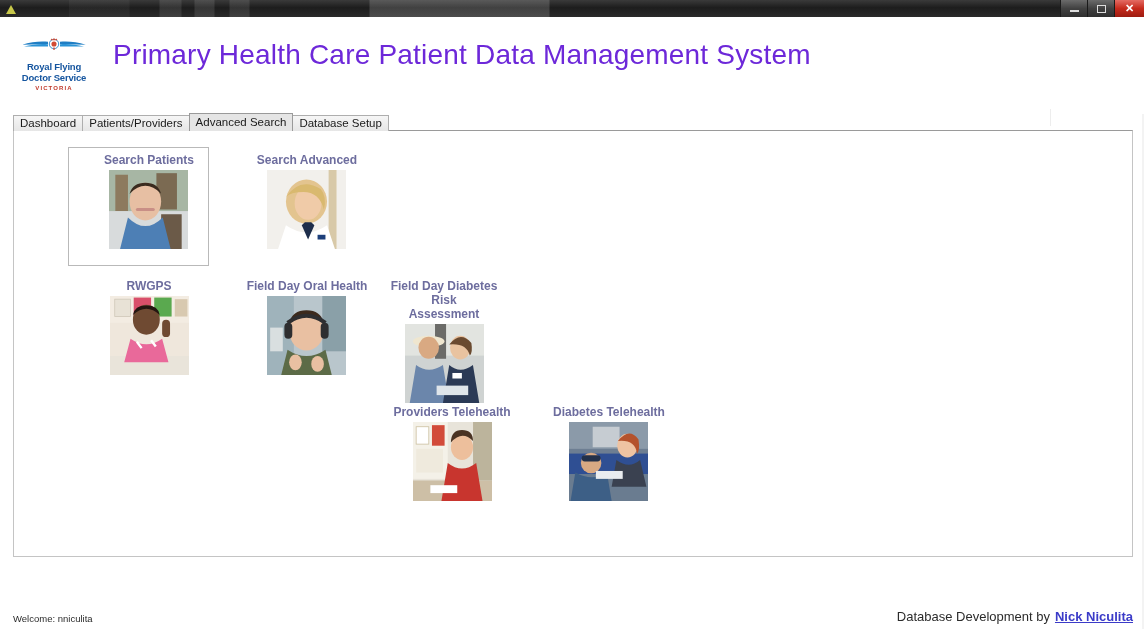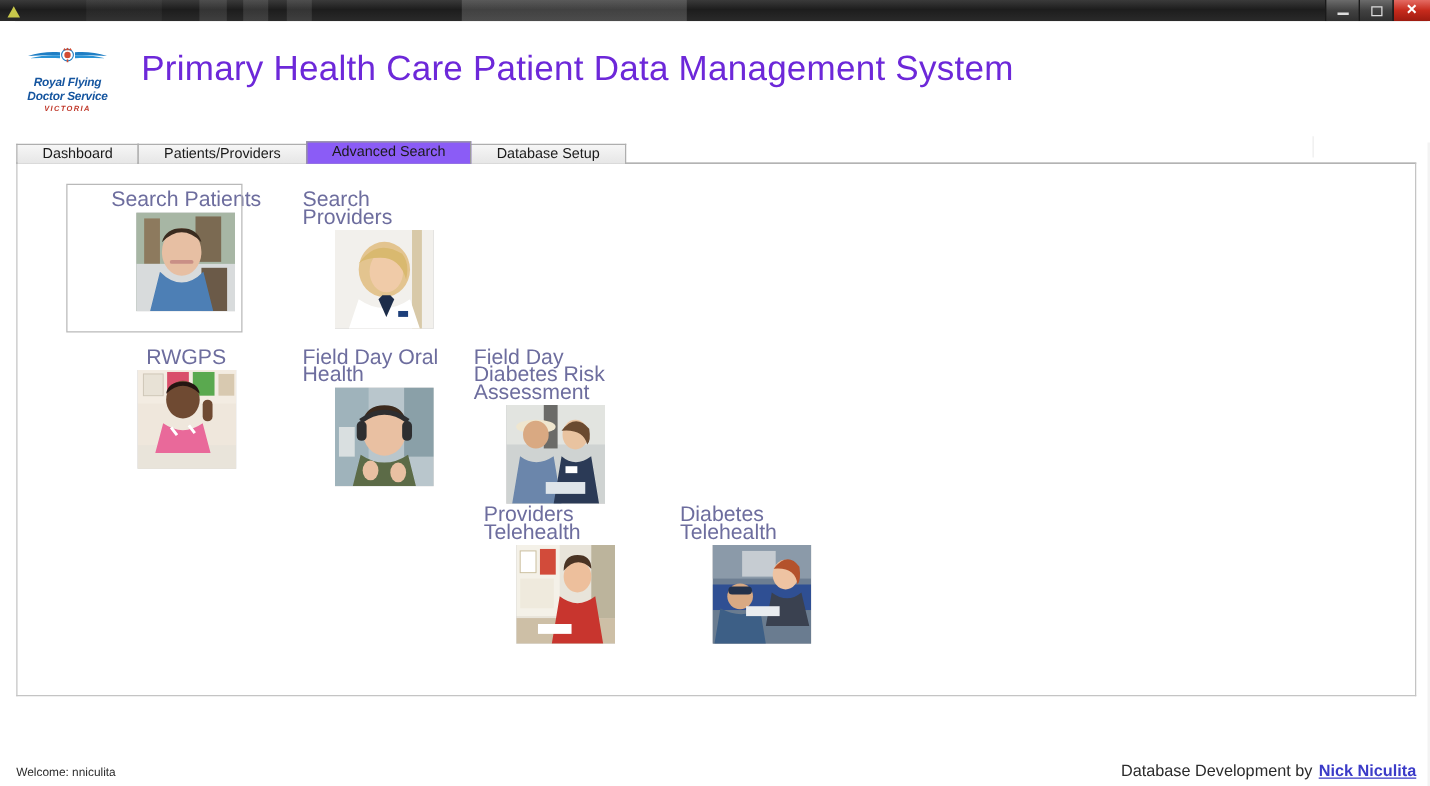--- a/index.html
+++ b/index.html
@@ -72,21 +72,21 @@
   .glyph-min { display:block; width: 9px; height: 2px; background: #ddd; margin-top: 5px; }
   .glyph-max { display:block; width: 9px; height: 8px; border: 1px solid #ddd; }
 
   
   .header {
     position: absolute; left: 0; top: 17px;
     width: 1144px; height: 97px; background: #ffffff;
   }
   .logo {
     position: absolute; left: 14px; top: 10px;
-    width: 80px; text-align: center; font-style: italic;
+    width: 80px; text-align: center;
   }
   .logo-mark { position: relative; height: 34px; }
   .logo-wing {
     position: absolute; left: 50%; top: 11px; transform: translateX(-50%);
     width: 76px; height: 12px;
   }
   .logo-text1 {
     font-size: 9.5px; font-weight: bold; color: #15559f;
     line-height: 11px; letter-spacing: -0.2px; white-space: nowrap;
   }
@@ -108,28 +108,28 @@
     width: 1px; height: 17px; background: #ededed;
   }
 
   
   .tabstrip {
     position: absolute; left: 13px; top: 114px;
     height: 17px; display: flex; align-items: flex-end;
     z-index: 5;
   }
   .tab {
-    height: 16px; padding: 0 20px;
+    height: 16px; padding: 0 6px;
     font-size: 11.5px; color: #1a1a1a; line-height: 15px;
     background: linear-gradient(to bottom,#f6f6f6,#e6e6e6);
     border: 1px solid #aeaeae; border-bottom: none;
     margin-right: -1px; white-space: nowrap;
   }
   .tab.active {
-    background: #8b5cf6; height: 18px; line-height: 17px;
+    background: #e5e5e5; height: 18px; line-height: 17px;
     position: relative; z-index: 6;
     border-color: #9a9a9a;
     text-align: right;
   }
 
   
   .panel {
     position: absolute; left: 13px; top: 130px;
     width: 1120px; height: 427px;
     background: #ffffff;
@@ -138,22 +138,22 @@
   }
 
   .tiles { position: absolute; left: 0; top: 0; width: 100%; height: 100%; }
 
   .tile {
     position: absolute;
     display: flex; flex-direction: column; align-items: center;
     width: 130px;
   }
   .tile-label {
-    font-size: 17px; color: #6d6d9e; 
-    line-height: 14px; margin-bottom: 3px; white-space: pre-line;
+    font-size: 12px; color: #6d6d9e; text-align: center;
+    line-height: 14px; margin-bottom: 3px; white-space: pre-line; font-weight: bold;
   }
   .tile-img {
     width: 79px; height: 79px;
     background: #cfcfcf;
     position: relative; overflow: hidden;
   }
   .tile-img svg { display: block; width: 100%; height: 100%; }
 
   .tile.selected .selbox {
     position: absolute; left: -36px; top: -6px;
@@ -253,21 +253,21 @@
                 <ellipse cx="46" cy="40" rx="20" ry="24" fill="#e7bfa3"></ellipse>
                 <path d="M26 30 q20 -20 40 0 q-4 -14 -20 -14 q-16 0 -20 14 Z" fill="#3a2b1f"></path>
                 <path d="M24 60 q22 22 44 0 l10 40 h-64 Z" fill="#4d7fb5"></path>
                 <rect x="34" y="48" width="24" height="4" rx="2" fill="#c98f86"></rect>
               </svg>
             </div>
           </div>
         </div>
         <div class="tile" style="left: 228px; top: 22px;">
           <div class="tile-inner">
-            <div class="tile-label">Search Providers</div>
+            <div class="tile-label">Search Advanced</div>
             <div class="tile-img">
               <svg viewBox="0 0 100 100" preserveAspectRatio="none" xmlns="http://www.w3.org/2000/svg">
                 <rect width="100" height="100" fill="#f2f0ec"></rect>
                 <rect x="78" y="0" width="10" height="100" fill="#d8c9a8"></rect>
                 <ellipse cx="50" cy="40" rx="26" ry="28" fill="#e3c48f"></ellipse>
                 <ellipse cx="52" cy="42" rx="17" ry="21" fill="#f0cba8"></ellipse>
                 <path d="M24 34 q18 -26 44 -10 q8 10 4 26 q-6 -22 -26 -22 q-16 0 -22 6 Z" fill="#d9b96f"></path>
                 <path d="M24 70 q26 18 52 0 l10 30 h-72 Z" fill="#ffffff"></path>
                 <path d="M44 70 l8 18 l8 -18 l-4 -4 h-8 Z" fill="#1d2d4a"></path>
                 <rect x="64" y="82" width="10" height="6" fill="#1d3f7a"></rect>

